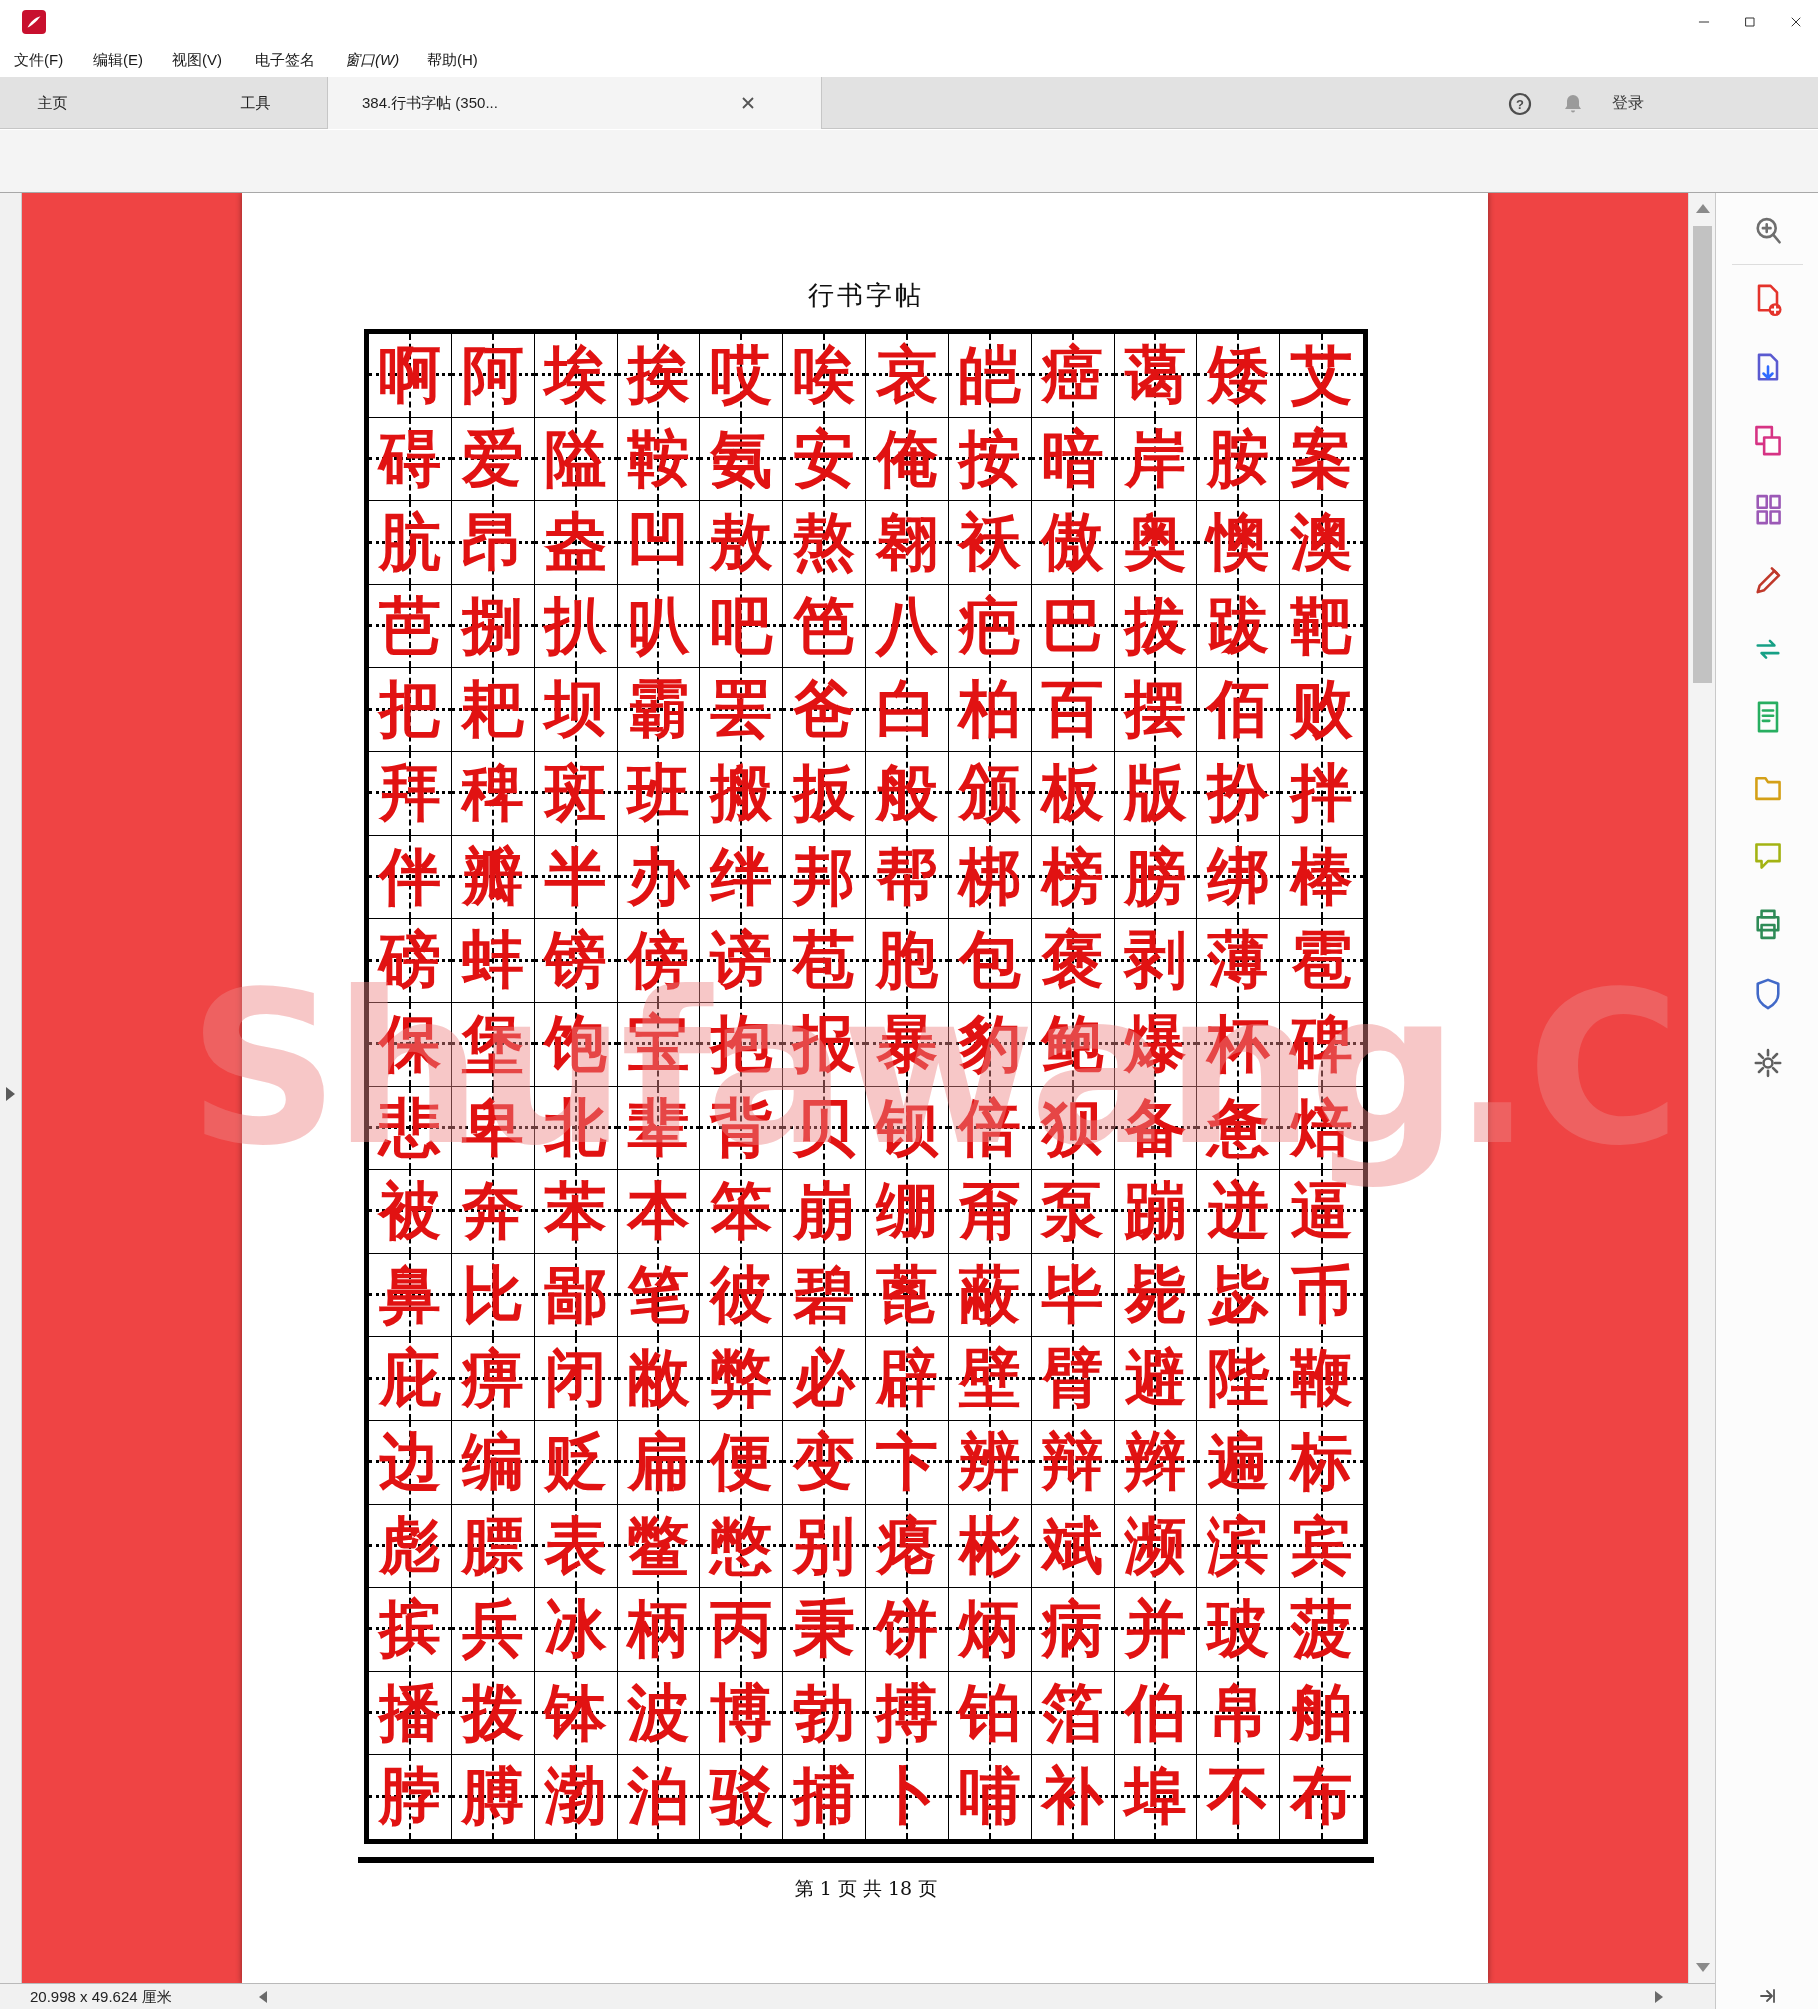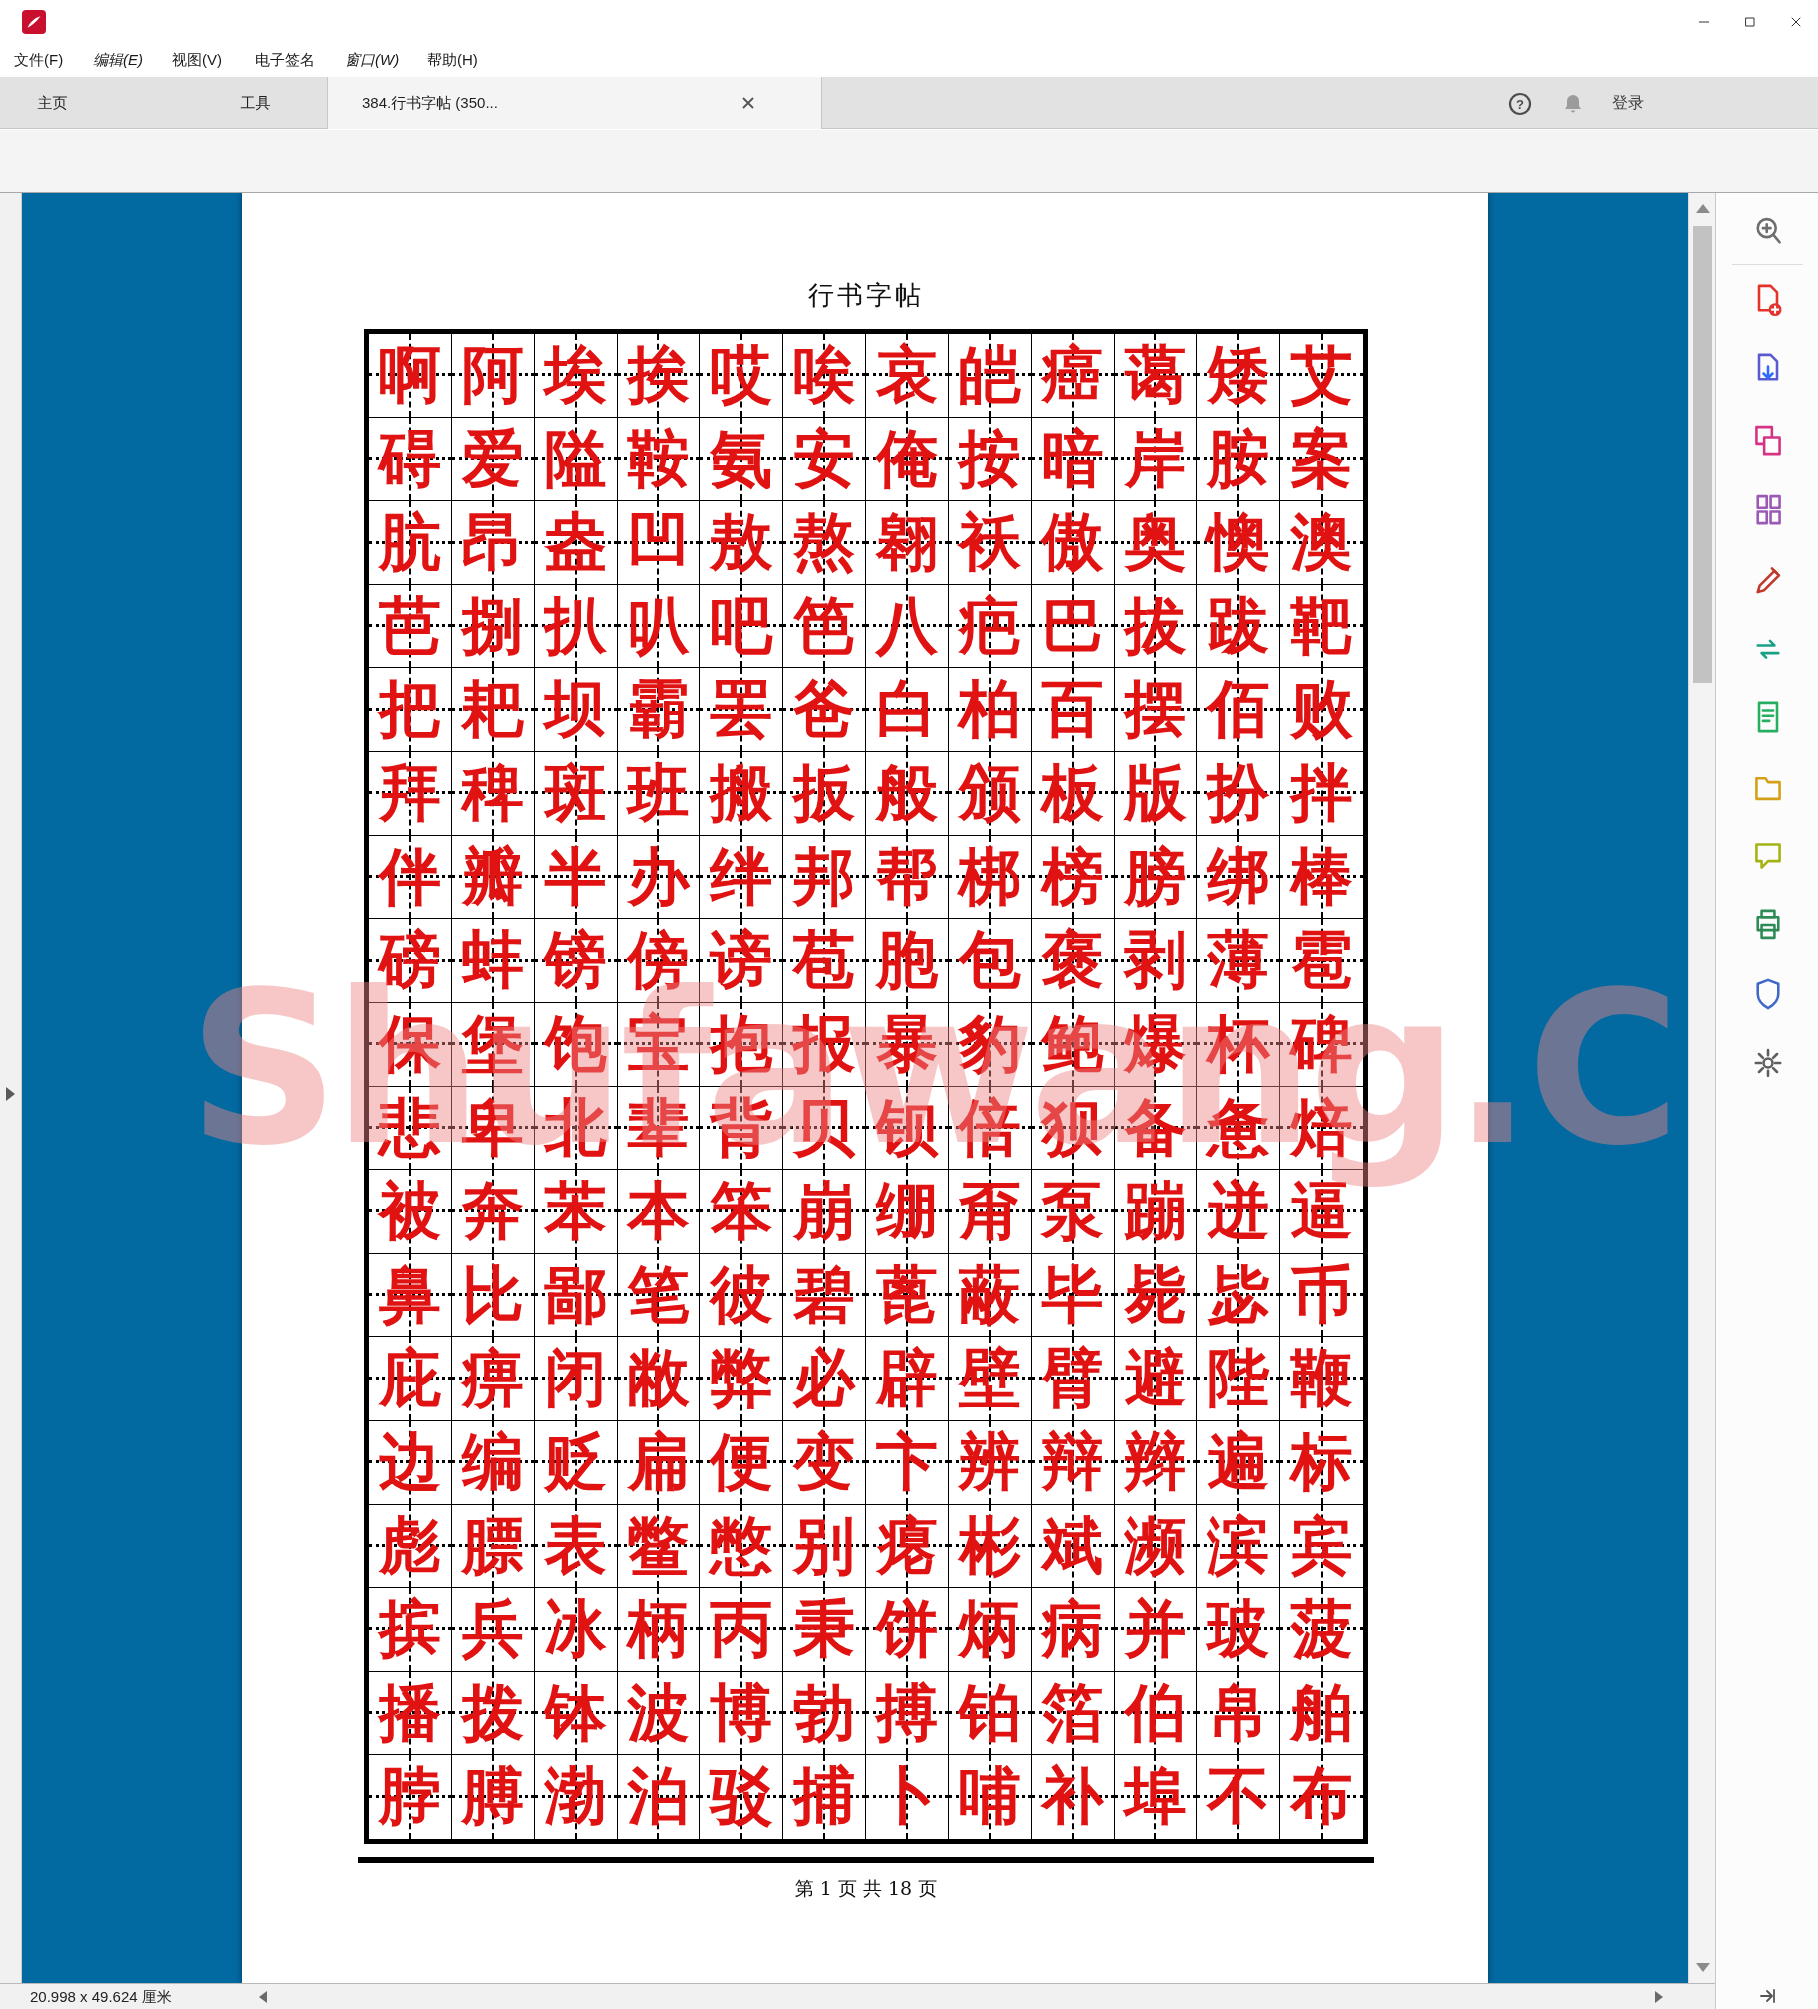--- a/index.html
+++ b/index.html
@@ -37,21 +37,21 @@
              text-align:center;font-size:14px;color:#111;font-family:inherit;}
   .pagetotal{position:absolute;left:566px;top:138px;height:26px;line-height:26px;font-size:14px;color:#333;}
   .zoomlabel{position:absolute;left:945px;top:138px;height:26px;line-height:26px;font-size:14px;color:#333;}
   .caret{position:absolute;width:12px;height:12px;}
 
   
   .docarea{position:absolute;left:0;top:193px;width:1715px;height:1790px;}
   .leftstrip{position:absolute;left:0;top:0;width:22px;height:100%;background:#f1f1f1;border-right:1px solid #cccccc;}
   .lefttoggle{position:absolute;left:6px;top:894px;width:0;height:0;border-left:9px solid #5a5a5a;
               border-top:7px solid transparent;border-bottom:7px solid transparent;}
-  .canvas{position:absolute;left:22px;top:0;width:1666px;height:100%;background:#0369a1;overflow:hidden;}
+  .canvas{position:absolute;left:22px;top:0;width:1666px;height:100%;background:#ef4444;overflow:hidden;}
   .page{position:absolute;left:220px;top:0;width:1246px;height:1790px;background:#fff;box-shadow:0 0 6px rgba(0,0,0,.45);}
 
   .pagetitle{position:absolute;left:122px;top:85px;width:1004px;text-align:center;font-size:26px;letter-spacing:3px;
              color:#111;font-family:"DejaVu Serif","Liberation Serif",serif;}
   .grid{position:absolute;left:122px;top:136px;width:1004px;height:1515px;border:5px solid #000;background:#fff;
         display:grid;grid-template-columns:repeat(12,1fr);grid-template-rows:repeat(18,1fr);}
   .cell{position:relative;border-right:1px solid #000;border-bottom:1px solid #000;}
   .cell:nth-child(12n){border-right:0;}
   .cell:nth-last-child(-n+12){border-bottom:0;}
   .cell::before{content:"";position:absolute;left:50%;top:0;height:100%;border-left:2px dashed #000;margin-left:-1px;}
@@ -110,21 +110,21 @@
         <span class="wbtn">
           <span style="width:16px;height:16px;display:block"><svg viewBox="0 0 24 24" fill="none" stroke="#333" stroke-width="1.5" stroke-linecap="round" stroke-linejoin="round">
               <path d="M6 6l12 12M18 6L6 18"></path>
             </svg></span>
         </span>
       </div>
   </div>
 
   <div class="menubar" id="menubar">
       <span class="menuitem" style="left: 14px;">文件(F)</span>
-      <span class="menuitem" style="left: 93px; font-style: italic;">编辑(E)</span>
+      <span class="menuitem" style="left: 93px;">编辑(E)</span>
       <span class="menuitem" style="left: 172px;">视图(V)</span>
       <span class="menuitem" style="left: 255px;">电子签名</span>
       <span class="menuitem" style="left: 345px; font-style: italic;">窗口(W)</span>
       <span class="menuitem" style="left: 427px;">帮助(H)</span>
     </div>
 
   <div class="tabbar">
     <div class="tab" style="left:25px;width:55px;">主页</div>
     <div class="tab" style="left:226px;width:59px;">工具</div>
     <div class="doctab">

